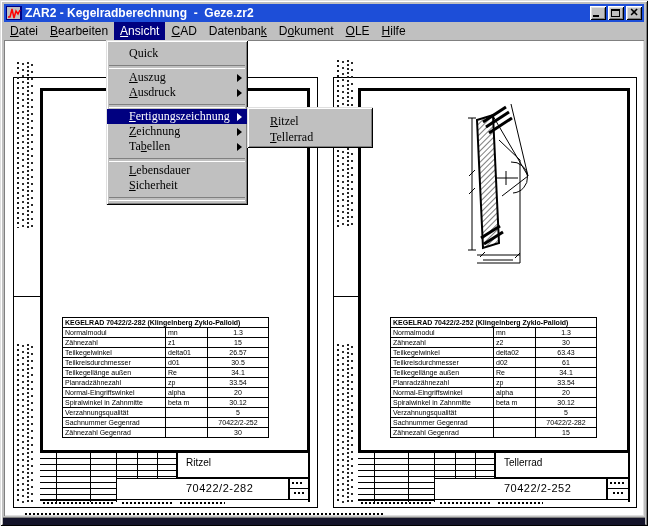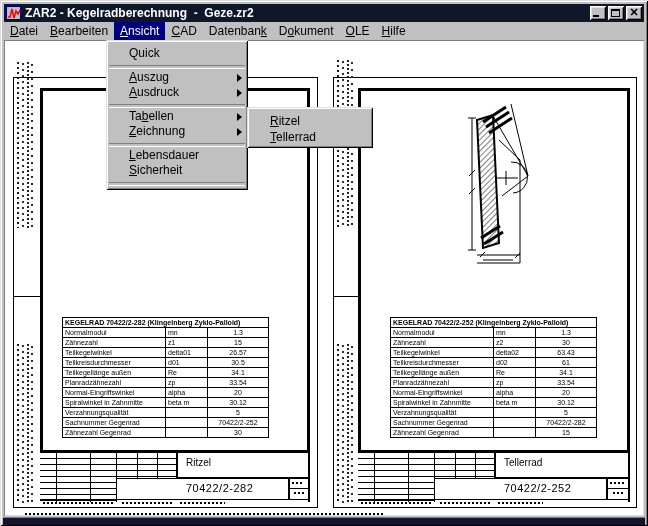--- a/index.html
+++ b/index.html
@@ -4,21 +4,21 @@
 <style>
   html,body{margin:0;padding:0;background:#808080;}
   *{box-sizing:border-box;}
   #window{
     position:relative;width:648px;height:526px;background:#c0c0c0;
     font-family:"Liberation Sans",sans-serif;overflow:hidden;
     box-shadow:inset 1px 1px 0 #dfdfdf, inset -1px -1px 0 #000,
                inset 2px 2px 0 #fff, inset -2px -2px 0 #808080;
   }
   
-  .titlebar{position:absolute;left:4px;top:4px;right:4px;height:18px;background:#0f172a;
+  .titlebar{position:absolute;left:4px;top:4px;right:4px;height:18px;background:#1d4ed8;
     display:flex;align-items:center;color:#fff;}
   .app-icon{width:16px;height:14px;margin:0 3px 0 2px;flex:0 0 auto;}
   .title-text{font-size:12px;font-weight:bold;white-space:pre;flex:1 1 auto;overflow:hidden;}
   .winbtns{display:flex;gap:2px;margin-right:2px;}
   .wbtn{width:16px;height:14px;background:#c0c0c0;position:relative;
     box-shadow:inset 1px 1px 0 #fff, inset -1px -1px 0 #000, inset 2px 2px 0 #dfdfdf, inset -2px -2px 0 #808080;}
   .wbtn .g-min{position:absolute;left:3px;bottom:3px;width:6px;height:2px;background:#000;}
   .wbtn .g-max{position:absolute;left:3px;top:3px;width:9px;height:8px;border:1px solid #000;border-top:2px solid #000;}
   .wbtn .g-close{position:absolute;left:0;top:0;width:100%;height:100%;
     font-size:11px;font-weight:bold;color:#000;text-align:center;line-height:13px;}
@@ -66,21 +66,21 @@
   .tb-num{position:absolute;left:138px;top:26px;height:20px;border-right:2px solid #000;
     font-size:11px;letter-spacing:.5px;padding:3px 0 0 8px;color:#000;background:#fff;}
   .tb-side{position:absolute;top:26px;height:20px;background:#fff;}
   .tb-side .half{position:relative;height:10px;border-bottom:1px solid #000;}
   .tb-side .half:last-child{border-bottom:none;}
   .tb-bottomstrip{position:absolute;left:0;right:0;top:46px;height:6px;border-top:1px solid #000;}
   
   .menu{position:absolute;background:#c0c0c0;padding:6px 1px 3px 1px;z-index:50;
     box-shadow:inset 1px 1px 0 #dfdfdf, inset -1px -1px 0 #000, inset 2px 2px 0 #fff, inset -2px -2px 0 #808080;
     font-size:12px;color:#000;}
-  .dd-item{position:relative;height:15px;line-height:15px;padding:0 12px 0 22px;white-space:nowrap;cursor:default;}
+  .dd-item{position:relative;height:15px;line-height:15px;padding:0 12px 0 22px;white-space:nowrap;cursor:default;font-family:Liberation Serif, serif;}
   .dd-item.hl{background:#000080;color:#fff;}
   .menu-sep{height:9px;position:relative;}
   .menu-sep::after{content:"";position:absolute;left:2px;right:2px;top:4px;height:2px;
     border-top:1px solid #808080;border-bottom:1px solid #fff;}
   .arrow{position:absolute;right:5px;top:4px;width:0;height:0;
     border-left:5px solid currentColor;border-top:4px solid transparent;border-bottom:4px solid transparent;}
   .submenu .dd-item{height:16px;line-height:16px;}
   u{text-underline-offset:1px;}
   svg{display:block;}
 </style>
@@ -365,22 +365,23 @@
   </div>
 
   <div class="microtext" style="left:25px;top:513px;width:360px;"></div>
 
   <div class="menu" style="left:106px;top:40px;width:142px;">
       <div class="dd-item">Quick</div>
       <div class="menu-sep"></div>
       <div class="dd-item"><u>A</u>uszug<span class="arrow"></span></div>
       <div class="dd-item"><u>A</u>usdruck<span class="arrow"></span></div>
       <div class="menu-sep"></div>
+      <div class="dd-item hl"><u>F</u>ertigungszeichnung<span class="arrow"></span></div>
+      <div class="dd-item"><u>Z</u>eichnung<span class="arrow"></span></div>
       <div class="dd-item">Ta<u>b</u>ellen<span class="arrow"></span></div>
-      <div class="dd-item"><u>Z</u>eichnung<span class="arrow"></span></div>
       <div class="menu-sep"></div>
       <div class="dd-item"><u>L</u>ebensdauer</div>
       <div class="dd-item"><u>S</u>icherheit</div>
       <div class="menu-sep"></div>
     </div>
 
   <div class="menu submenu" style="left:247px;top:107px;width:126px;">
       <div class="dd-item"><u>R</u>itzel</div>
       <div class="dd-item"><u>T</u>ellerrad</div>
     </div>

